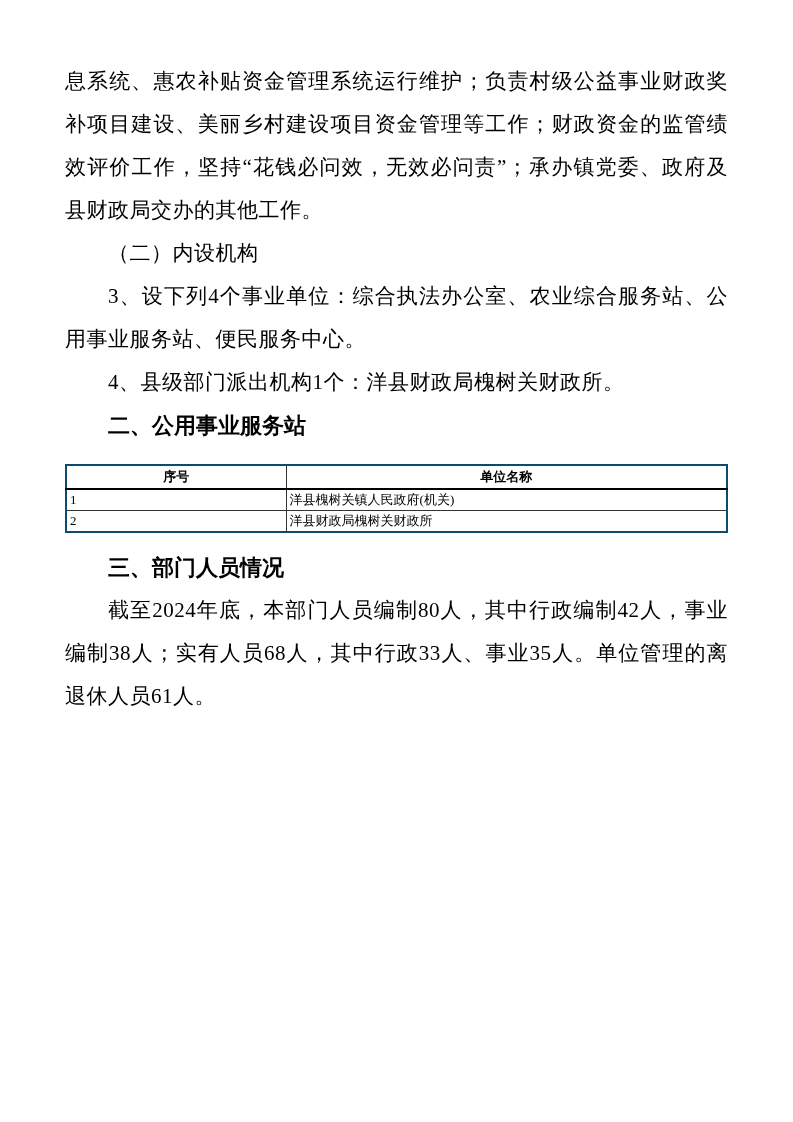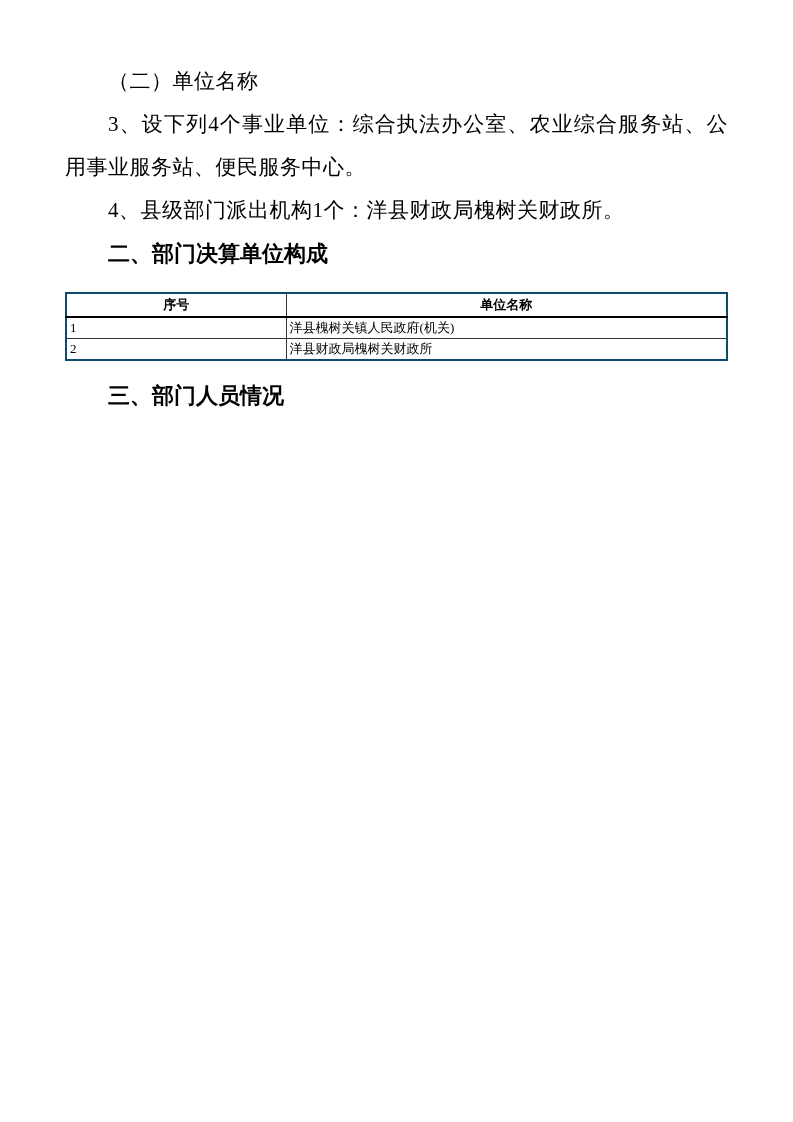--- a/index.html
+++ b/index.html
@@ -68,30 +68,31 @@
     height: 14px;
     white-space: nowrap;
     overflow: hidden;
   }
 </style>
 </head>
 <body>
 
 <div class="page">
 
+  <p class="body-text">息系统、惠农补贴资金管理系统运行维护；负责村级公益事业财政奖补项目建设、美丽乡村建设项目资金管理等工作；财政资金的监管绩效评价工作，坚持“花钱必问效，无效必问责”；承办镇党委、政府及县财政局交办的其他工作。</p>
 
-  <p class="body-text indent">（二）单位名称</p>
+  <p class="body-text indent">（二）内设机构</p>
 
 
 
   <p class="body-text indent">3、设下列4个事业单位：综合执法办公室、农业综合服务站、公用事业服务站、便民服务中心。</p>
 
   <p class="body-text indent">4、县级部门派出机构1个：洋县财政局槐树关财政所。</p>
 
-  <h2 class="section-heading">二、部门决算单位构成</h2>
+  <h2 class="section-heading">二、公用事业服务站</h2>
 
 
   <table class="unit-table">
     <colgroup>
       <col class="col-index">
       <col class="col-name">
     </colgroup>
     <thead>
       <tr>
         <th>序号</th>
@@ -105,14 +106,15 @@
       </tr>
       <tr>
         <td>2</td>
         <td>洋县财政局槐树关财政所</td>
       </tr>
     </tbody>
   </table>
 
   <h2 class="section-heading">三、部门人员情况</h2>
 
+  <p class="body-text indent">截至2024年底，本部门人员编制80人，其中行政编制42人，事业编制38人；实有人员68人，其中行政33人、事业35人。单位管理的离退休人员61人。</p>
 
 </div>
 
 </body></html>

